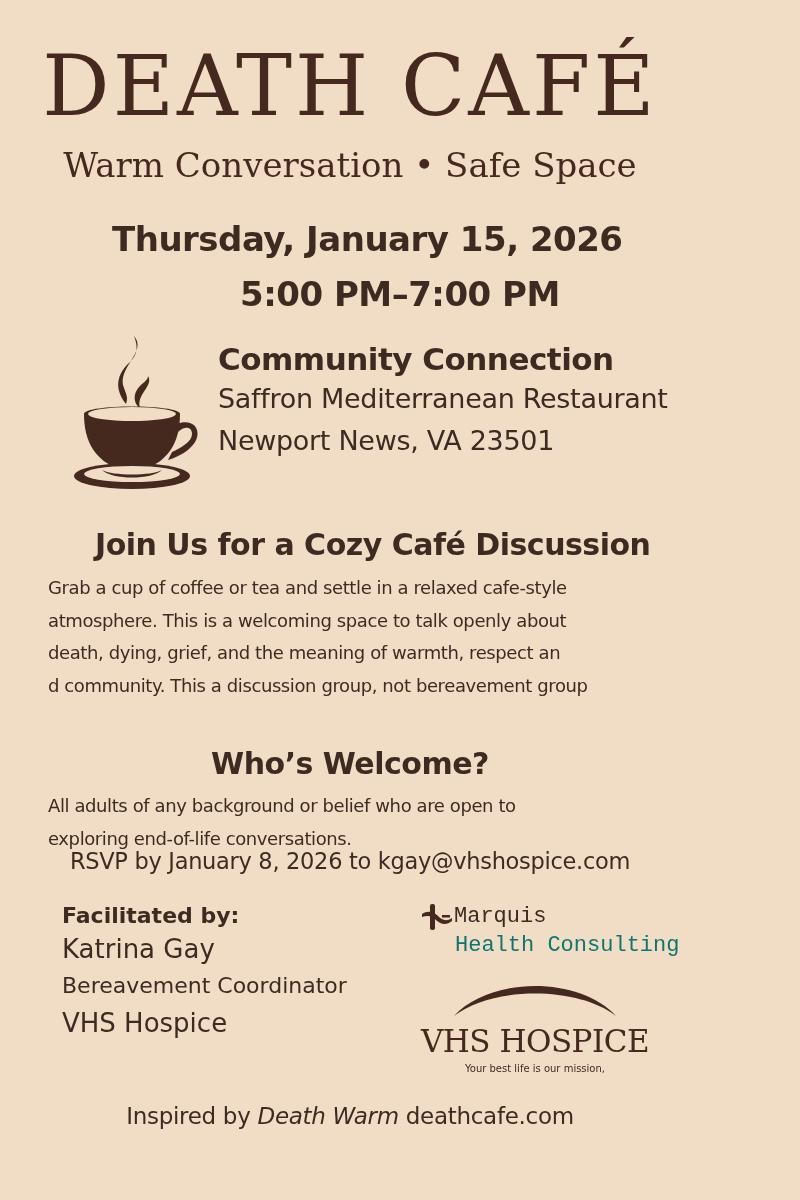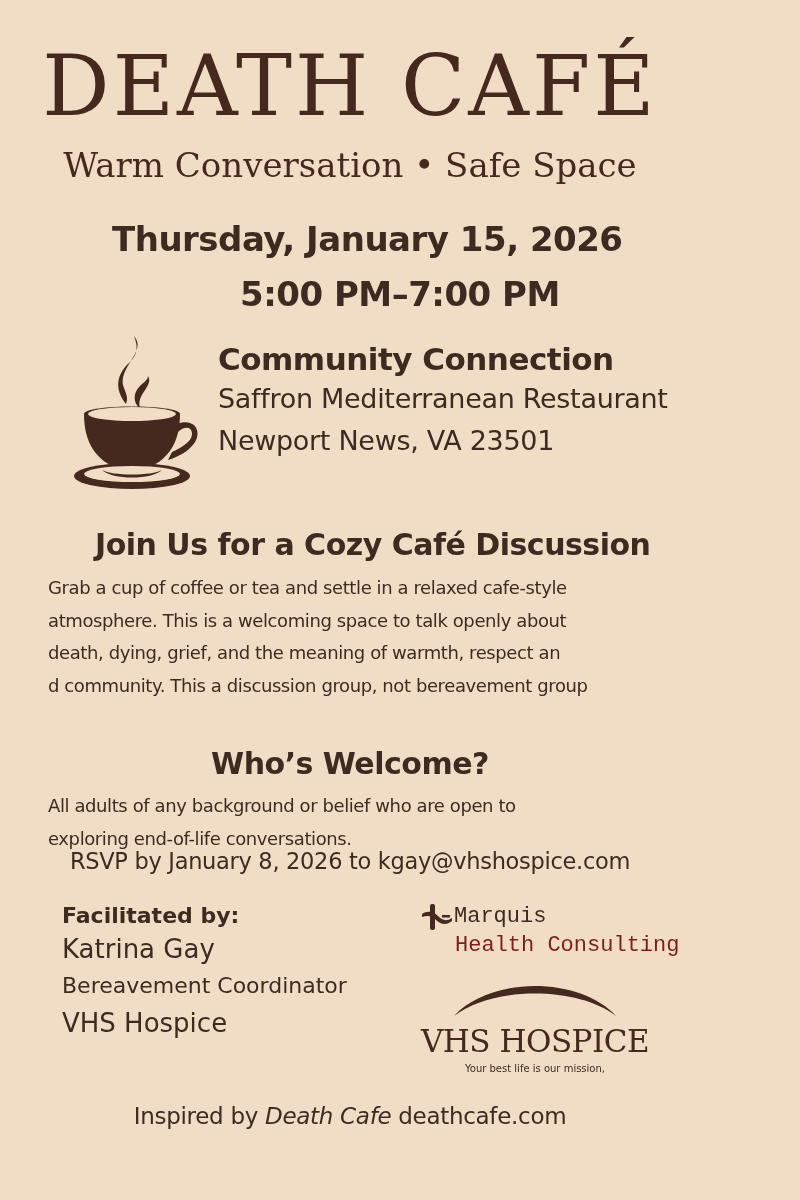--- a/index.html
+++ b/index.html
@@ -97,21 +97,21 @@
 
     .marquis {
       left: 420px;
       top: 902px;
       font-family: Liberation Mono, monospace;
       color: #3f2a22;
     }
     .marquis-row { display: flex; align-items: center; }
     .marquis-icon { width: 34px; height: 30px; margin-right: 0; }
     .marquis-name { font-size: 22px; line-height: 28px; }
-    .marquis-sub { font-size: 22px; line-height: 28px; padding-left: 35px; color: #7f1d1d; }
+    .marquis-sub { font-size: 22px; line-height: 28px; padding-left: 35px; color: #0f766e; }
 
     .vhs {
       left: 410px;
       top: 976px;
       width: 250px;
       text-align: center;
     }
     .vhs-arc { width: 170px; height: 42px; display: block; margin: 0 auto; }
     .vhs-name {
       font-family: "DejaVu Serif", serif;
@@ -205,16 +205,16 @@
 
   <div class="abs vhs">
     <svg class="vhs-arc" viewBox="0 0 170 42">
       <path d="M4 40 C40 0, 130 0, 166 40 C128 10, 42 10, 4 40 Z" fill="#45291f"></path>
     </svg>
     <div class="vhs-name">VHS HOSPICE</div>
     <div class="vhs-tag">Your best life is our mission,</div>
   </div>
 
   <div class="abs center footer">
-    <span>Inspired by </span><em>Death Cafe</em><span> deathcafe.com</span>
+    <span>Inspired by </span><em>Death Warm</em><span> deathcafe.com</span>
   </div>
 
 </div>
 
 </body></html>

